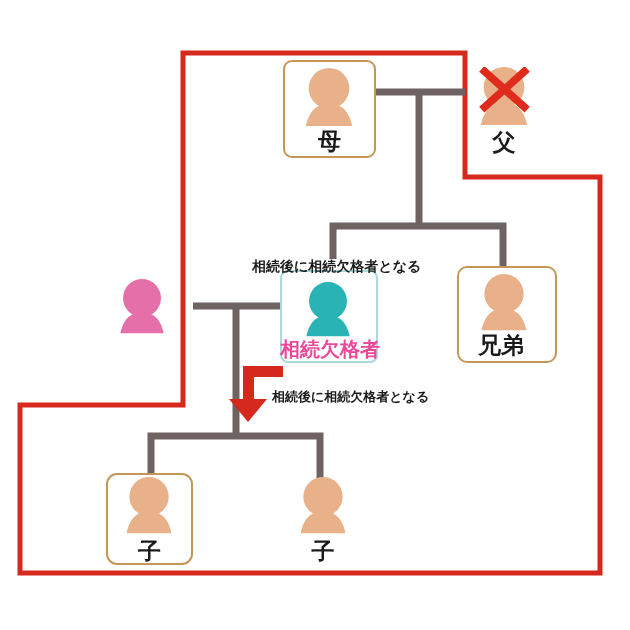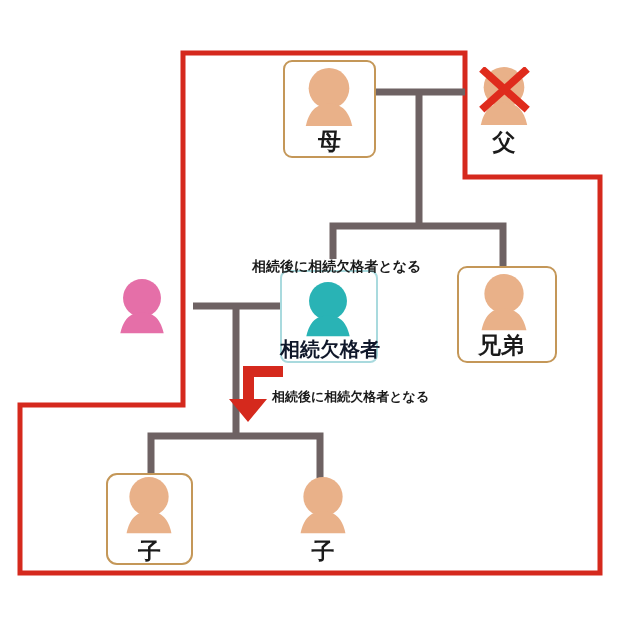--- a/index.html
+++ b/index.html
@@ -37,21 +37,21 @@
     color:#1a1a1a;
     font-size:23px;
     line-height:1.05;
     text-align:center;
     letter-spacing:0;
     white-space:nowrap;
   }
   .lbl-mother{left:283px;top:129px;width:93px;}
   .lbl-father{left:474px;top:130px;width:60px;}
   .lbl-spouse{left:95px;top:333px;width:100px;}
-  .lbl-disq{left:280px;top:339px;width:98px;font-size:20px;color:#0f172a;}
+  .lbl-disq{left:280px;top:339px;width:98px;font-size:20px;color:#ec4899;}
   .lbl-brother{left:457px;top:333px;width:88px;}
   .lbl-child-l{left:106px;top:539px;width:87px;}
   .lbl-child-r{left:283px;top:539px;width:80px;}
   .note{
     position:absolute;
     left:252px;top:259px;
     font-size:14px;font-weight:bold;color:#1a1a1a;
     white-space:nowrap;line-height:1;
   }
   .subst-note{

